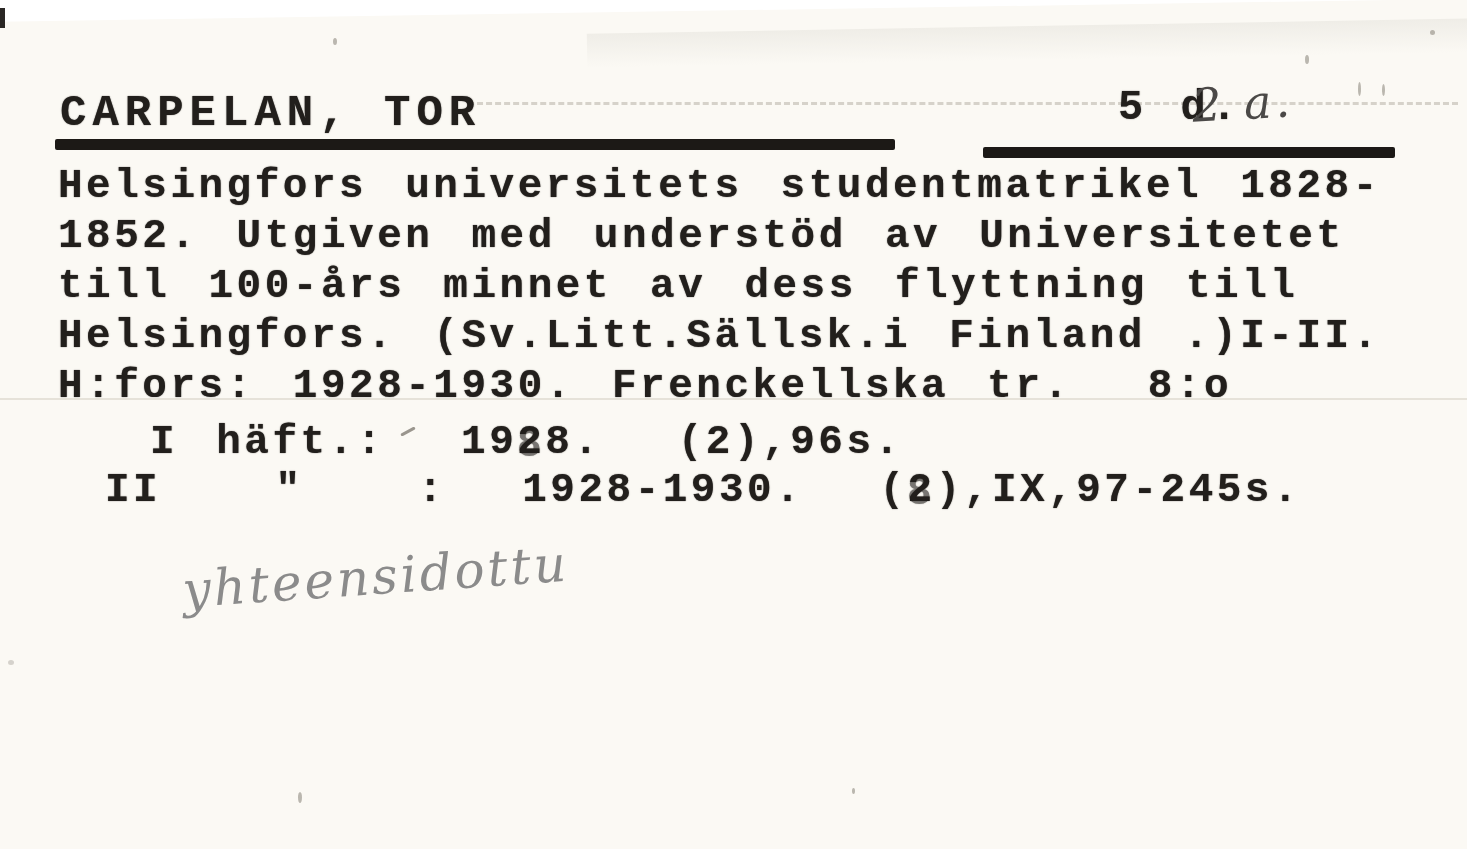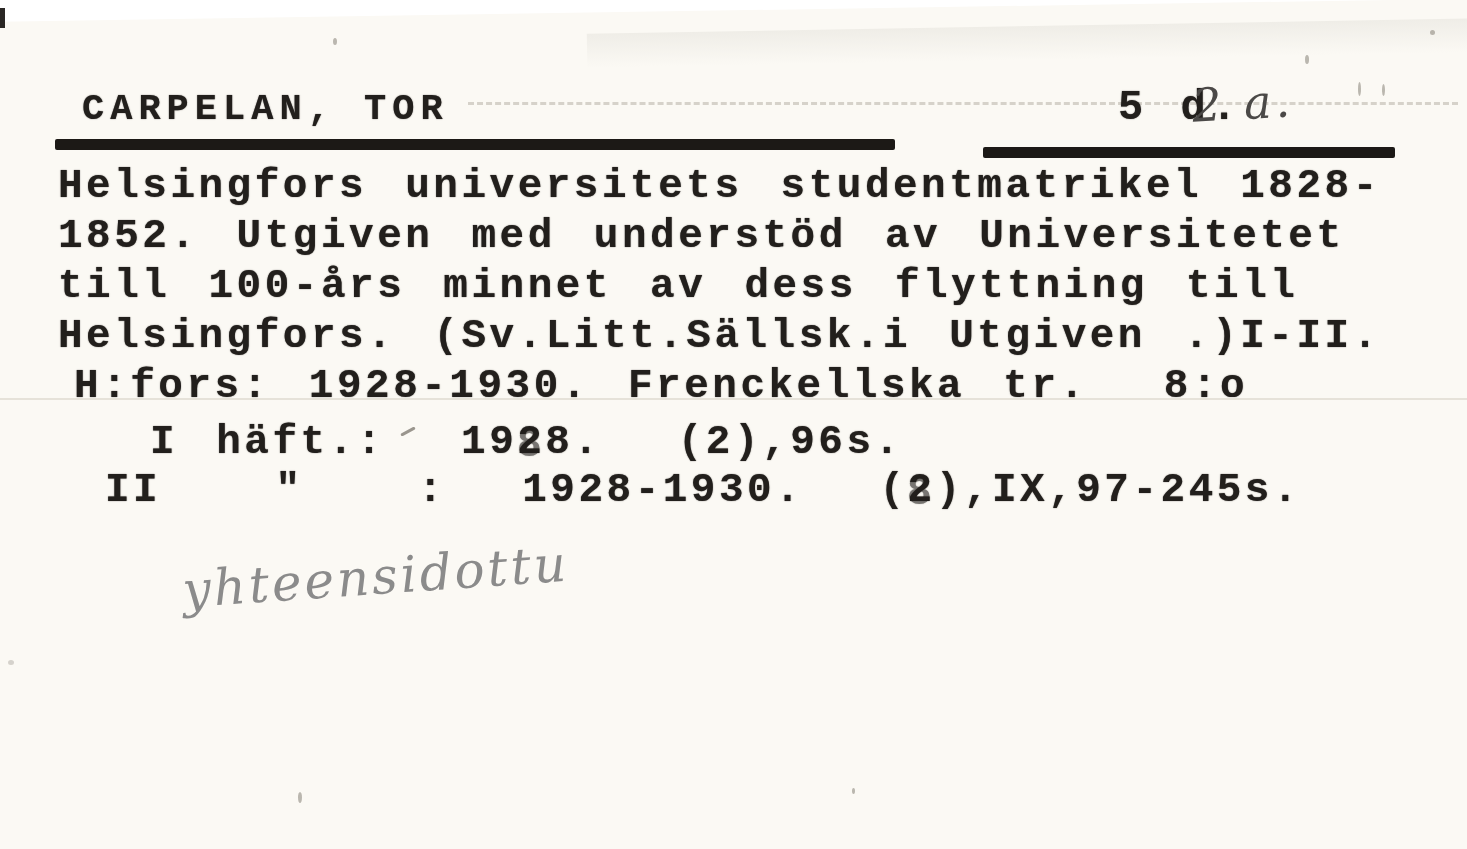--- a/index.html
+++ b/index.html
@@ -19,21 +19,21 @@
     background:linear-gradient(to bottom,#efede7,rgba(251,249,244,0));
     transform:rotate(-1deg);
   }
   .edge-mark { position:absolute; background:#2a2724; }
 
   
   .type {
     position:absolute; white-space:pre; font-weight:bold;
     text-shadow:0 0 1.2px rgba(30,26,22,.75);
   }
-  .heading { font-size:37px; letter-spacing:6px;margin-left:22px; }
+  .heading { font-size:44px; letter-spacing:6px; }
   .callnum { font-size:42px; letter-spacing:6px;text-align:right; }
   .bodyline { font-size:41px; letter-spacing:3.5px; word-spacing:10px; line-height:1; }
 
   
   .rule { position:absolute; background:#1c1916; border-radius:2px; }
 
   
   .dashed-rule {
     position:absolute; height:0; border-top:3px dashed #b8b3a8; opacity:.55;
   }
@@ -71,22 +71,22 @@
   <div class="type heading" style="left:60px;top:88px;">CARPELAN, TOR</div>
   <div class="type callnum" style="left:1118px;top:84px;">5 d.</div>
   <div class="hand hand-callnum" style="left:1192px;top:76px;">2 a.</div>
 
   <div class="rule" style="left:55px;top:139px;width:840px;height:11px;"></div>
   <div class="rule" style="left:983px;top:147px;width:412px;height:11px;"></div>
 
   <div class="type bodyline" style="left:58px;top:166px;">Helsingfors universitets studentmatrikel 1828-</div>
   <div class="type bodyline" style="left:58px;top:216px;text-align:right;">1852. Utgiven med understöd av Universitetet</div>
   <div class="type bodyline" style="left:58px;top:266px;">till 100-års minnet av dess flyttning till</div>
-  <div class="type bodyline" style="left:58px;top:316px;">Helsingfors. (Sv.Litt.Sällsk.i Utgiven .)I-II.</div>
-  <div class="type bodyline" style="left:58px;top:366px;margin-left:16px;">H:fors: 1928-1930. Frenckellska tr.  8:o</div>
+  <div class="type bodyline" style="left:58px;top:316px;">Helsingfors. (Sv.Litt.Sällsk.i Finland .)I-II.</div>
+  <div class="type bodyline" style="left:58px;top:366px;">H:fors: 1928-1930. Frenckellska tr.  8:o</div>
 
   <div class="faint-rule" style="left:0;top:398px;width:1467px;"></div>
 
   <div class="type bodyline" style="left:150px;top:422px;text-align:center;">I häft.:  1928.  (2),96s.</div>
   <div class="ghost" style="left:517px;top:422px;">8</div>
   <div class="pencil-tick" style="left:400px;top:430px;"></div>
 
   <div class="type bodyline" style="left:105px;top:470px;">II   "   :  1928-1930.  (2),IX,97-245s.</div>
   <div class="ghost" style="left:907px;top:470px;">8</div>
 

